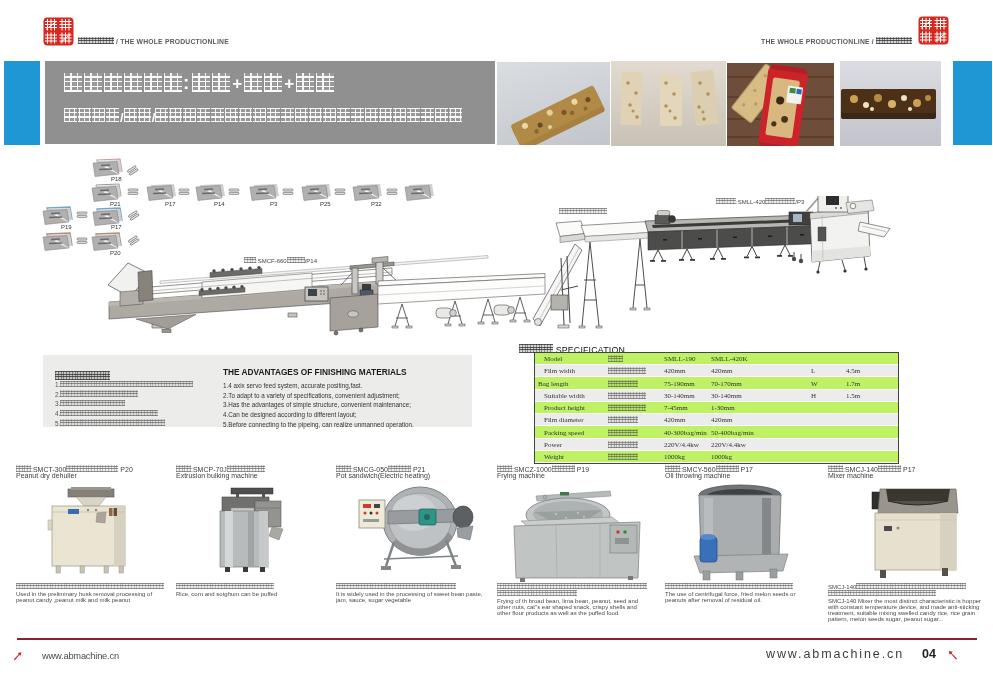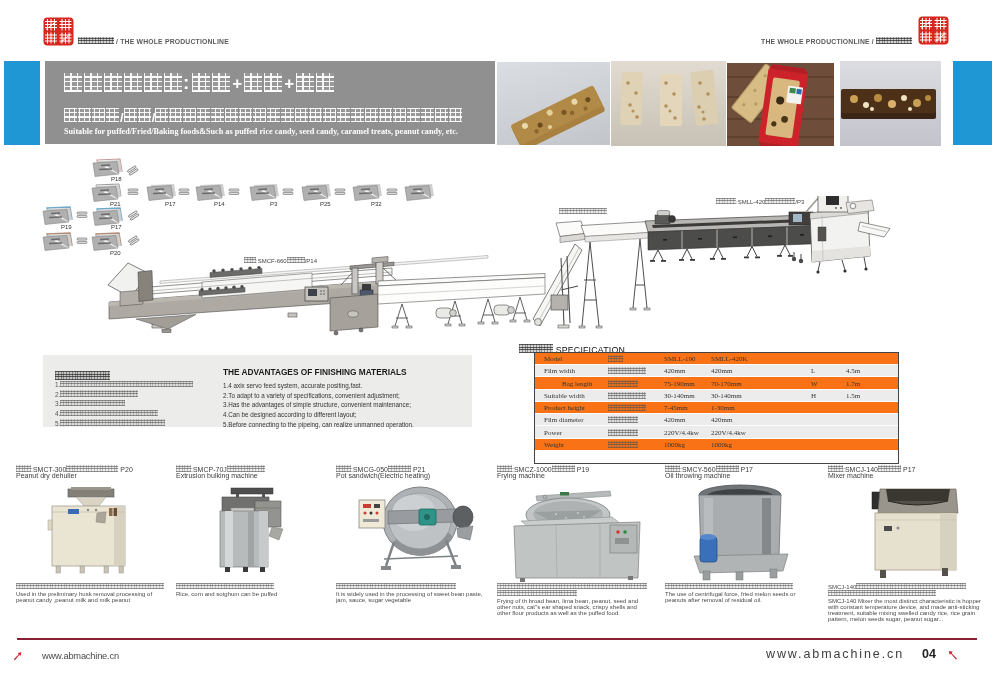--- a/index.html
+++ b/index.html
@@ -8,21 +8,21 @@
 
 .k{display:inline-block;vertical-align:baseline}
 .kw{background-image:linear-gradient(rgba(255,255,255,.08),rgba(255,255,255,.08)),repeating-linear-gradient(0deg,rgba(255,255,255,.96) 0 1.5px,transparent 1.5px 4.8px),repeating-linear-gradient(90deg,rgba(255,255,255,.9) 0 1.5px,transparent 1.5px 6.4px)}
 .kw2{background-image:repeating-linear-gradient(90deg,transparent 0 12.6px,#909090 12.6px 14px),linear-gradient(rgba(255,255,255,.07),rgba(255,255,255,.07)),repeating-linear-gradient(0deg,rgba(255,255,255,.95) 0 1.2px,transparent 1.2px 4.3px),repeating-linear-gradient(90deg,rgba(255,255,255,.88) 0 1.2px,transparent 1.2px 5px)}
 .kd{background-image:linear-gradient(rgba(45,45,45,.2),rgba(45,45,45,.2)),repeating-linear-gradient(0deg,rgba(45,45,45,.75) 0 1px,transparent 1px 2.6px),repeating-linear-gradient(90deg,rgba(45,45,45,.45) 0 1px,transparent 1px 2.8px)}
 .kg{background-image:linear-gradient(rgba(80,80,80,.1),rgba(80,80,80,.1)),repeating-linear-gradient(0deg,rgba(80,80,80,.58) 0 1px,transparent 1px 2.6px),repeating-linear-gradient(90deg,rgba(80,80,80,.3) 0 1px,transparent 1px 2.8px)}
 .serif{font-family:"Liberation Serif",serif}
 .tr{position:relative;height:12.22px;border-bottom:.5px solid #fdfdfd}
 .tr span{position:absolute;top:2.2px}
 .tr .k{height:7px}
-.tb{background:#f97316}
+.tb{background:#bef264}
 .tw{background:#ececec}
 </style></head>
 <body>
 <div id="page">
 
 <svg class="abs" style="left:43px;top:17px" width="31" height="29" viewBox="0 0 31 29">
  <rect x="0.5" y="0.5" width="30" height="28" rx="4" fill="#d6281e"></rect>
  <g stroke="#fff" stroke-width="1">
   <path d="M2 4.5h12M2 7.5h12M2 10.5h12M4.5 2v11.5M8 2v11.5M11.5 2v11.5M3 12.5l10-8"></path>
   <path d="M16.5 4.5h12M16.5 7.5h12M16.5 10.5h12M19 2v11.5M22.5 2v11.5M26 2v11.5"></path>
@@ -44,21 +44,20 @@
 <div class="abs" style="right:81px;top:37px;font-size:6.8px;font-weight:bold;color:#5a5a5a;letter-spacing:.2px">THE WHOLE PRODUCTIONLINE / <span class="k kd" style="width:36px;height:7px"></span></div>
 
 <div class="abs" style="left:4px;top:61px;width:36px;height:84px;background:#1e97d4"></div>
 <div class="abs" style="left:45px;top:61px;width:450px;height:83px;background:#909090"></div>
 <div class="abs" style="left:64px;top:72px;width:420px;height:22px;color:#fff">
  <span class="k kw" style="width:17.5px;height:19px;margin-right:2.5px"></span><span class="k kw" style="width:17.5px;height:19px;margin-right:2.5px"></span><span class="k kw" style="width:17.5px;height:19px;margin-right:2.5px"></span><span class="k kw" style="width:17.5px;height:19px;margin-right:2.5px"></span><span class="k kw" style="width:17.5px;height:19px;margin-right:2.5px"></span><span class="k kw" style="width:17.5px;height:19px;margin-right:2.5px"></span><span style="font-size:19px;font-weight:bold;vertical-align:3px;margin:0 3px 0 -1px">:</span><span class="k kw" style="width:17.5px;height:19px;margin-right:2.5px"></span><span class="k kw" style="width:17.5px;height:19px;margin-right:2.5px"></span><span style="font-size:17px;font-weight:bold;vertical-align:3px;margin-right:2px">+</span><span class="k kw" style="width:17.5px;height:19px;margin-right:2.5px"></span><span class="k kw" style="width:17.5px;height:19px;margin-right:2.5px"></span><span style="font-size:17px;font-weight:bold;vertical-align:3px;margin-right:2px">+</span><span class="k kw" style="width:17.5px;height:19px;margin-right:2.5px"></span><span class="k kw" style="width:17.5px;height:19px;margin-right:2.5px"></span>
 </div>
 <div class="abs" style="left:64px;top:108px;color:#fff">
  <span class="k kw2" style="width:56px;height:14px"></span><span style="font-size:13px;font-weight:bold">/</span><span class="k kw2" style="width:28px;height:14px"></span><span style="font-size:13px;font-weight:bold">/</span><span class="k kw2" style="width:308px;height:14px"></span>
 </div>
-<div class="abs serif" style="left:64px;top:127px;font-size:8.2px;font-weight:bold;color:#fff">Suitable for puffed/Fried/Baking foods&amp;Such as puffed rice candy, seed candy, caramel treats, peanut candy, etc.</div>
 
 <div class="abs" style="left:497px;top:62px;width:113px;height:83px;background:linear-gradient(165deg,#dadde2,#c2c5ca)">
  <svg width="113" height="83" viewBox="0 0 113 83">
   <g transform="rotate(-26 55 44)">
    <rect x="9" y="46" width="92" height="26" rx="3" fill="#a8803f"></rect>
    <rect x="9" y="43" width="92" height="23" rx="3" fill="#b28a47"></rect>
    <circle cx="22" cy="50" r="3" fill="#e8d9ad"></circle>
           <circle cx="36" cy="56" r="2.5" fill="#6b4a22"></circle>
    <circle cx="50" cy="49" r="3" fill="#e2cf9a"></circle>
           <circle cx="63" cy="55" r="2.6" fill="#7a5526"></circle>
@@ -438,21 +437,21 @@
       </div>
  <div class="tr tw">
         <span style="left:9px">Film width</span>
         <span class="k kg" style="left:73px;width:38px"></span>
         <span style="left:129px">420mm</span>
         <span style="left:176px">420mm</span>
         <span style="left:276px">L</span>
         <span style="left:311px">4.5m</span>
       </div>
  <div class="tr tb">
-        <span style="left:27px">Bag length</span>
+        <span style="left:3px">Bag length</span>
         <span class="k kg" style="left:73px;width:30px"></span>
         <span style="left:129px">75-190mm</span>
         <span style="left:176px">70-170mm</span>
         <span style="left:276px">W</span>
         <span style="left:311px">1.7m</span>
       </div>
  <div class="tr tw">
         <span style="left:9px">Suitable width</span>
         <span class="k kg" style="left:73px;width:38px"></span>
         <span style="left:129px">30-140mm</span>
@@ -464,20 +463,26 @@
         <span style="left:9px">Product height</span>
         <span class="k kg" style="left:73px;width:38px"></span>
         <span style="left:129px">7-45mm</span>
         <span style="left:176px">1-30mm</span>
       </div>
  <div class="tr tw">
         <span style="left:9px">Film diameter</span>
         <span class="k kg" style="left:73px;width:30px"></span>
         <span style="left:129px">420mm</span>
         <span style="left:176px">420mm</span>
+      </div>
+ <div class="tr tb">
+        <span style="left:9px">Packing speed</span>
+        <span class="k kg" style="left:73px;width:30px"></span>
+        <span style="left:129px">40-300bag/min</span>
+        <span style="left:176px">50-400bag/min</span>
       </div>
  <div class="tr tw">
         <span style="left:9px">Power</span>
         <span class="k kg" style="left:73px;width:30px"></span>
         <span style="left:129px">220V/4.4kw</span>
         <span style="left:176px">220V/4.4kw</span>
       </div>
  <div class="tr tb">
         <span style="left:9px">Weight</span>
         <span class="k kg" style="left:73px;width:30px"></span>

